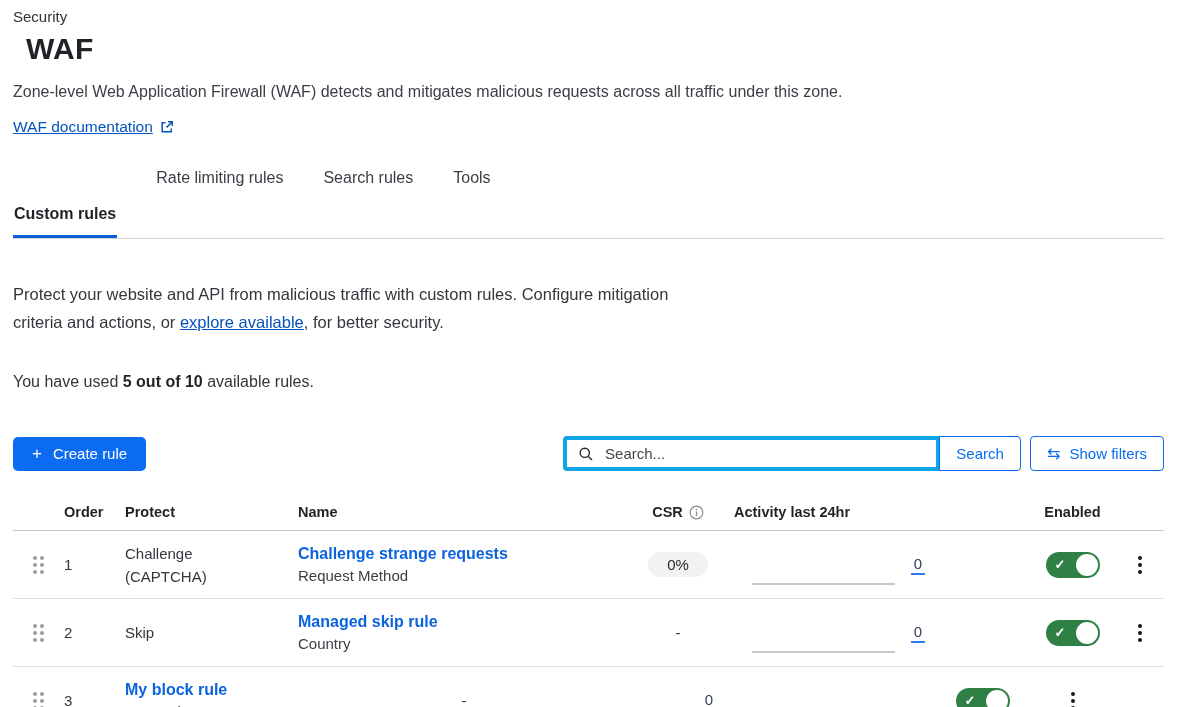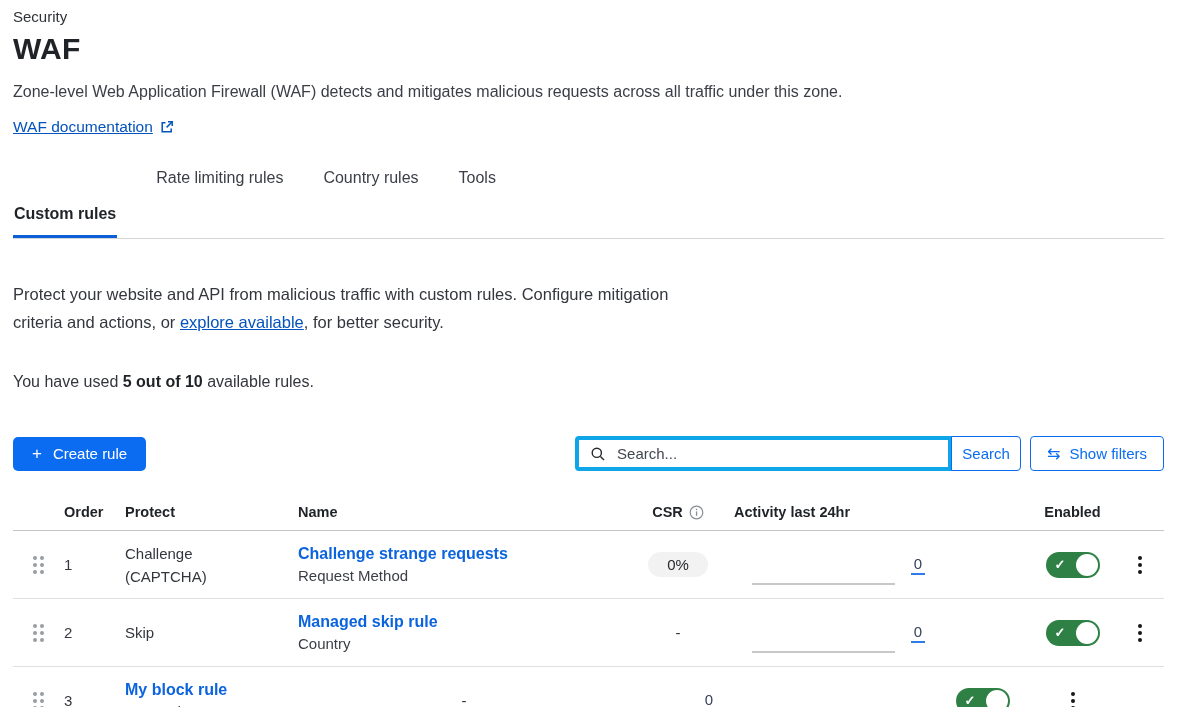--- a/index.html
+++ b/index.html
@@ -6,21 +6,21 @@
   html, body { margin: 0; padding: 0; }
   body {
     width: 1177px; height: 707px; overflow: hidden;
     background: #fff; color: #36393f;
     font-family: "Liberation Sans", "DejaVu Sans", sans-serif;
   }
   .page { padding: 8px 13px 0; }
 
   
   .eyebrow { font-size: 15px; color: #2f3237; margin: 0 0 7px; }
-  .page-title { font-size: 30px; font-weight: 700; color: #1f2226; margin: 0 0 17px; letter-spacing: .3px; }
+  .page-title { font-size: 30px; font-weight: 700; color: #1f2226; margin: 0 13px 17px; letter-spacing: .3px; }
   .desc { font-size: 16px; color: #3b3e45; margin: 0 0 17px; }
   .doc-link { display: inline-flex; align-items: center; gap: 7px; font-size: 15.5px;
     color: #0553bd; text-decoration: underline; cursor: pointer; }
   .doc-link svg { flex: 0 0 auto; }
 
   
   .tabs { display: flex; gap: 38px; border-bottom: 1px solid #d5d5d5; margin-top: 31px; }
   .tab { font-size: 16px; color: #3b3e45; padding: 2px 1px 15px; cursor: pointer; }
   .tab.active { font-weight: 700; color: #1f2226; box-shadow: inset 0 -3px 0 #0b5fd7; margin-top: 36px; }
 
@@ -34,21 +34,21 @@
   .toolbar { margin-top: 45px; display: flex; justify-content: space-between; align-items: center; }
   .create-btn { height: 34px; padding: 0 19px; border: none; border-radius: 5px;
     background: #0b6cf1; color: #fff; font-size: 15px; font-family: inherit;
     display: inline-flex; align-items: center; gap: 11px; cursor: pointer; }
   .create-btn .plus { font-size: 17px; font-weight: 400; line-height: 1; }
   .search-area { display: flex; align-items: center; }
   .search-wrap { display: flex; align-items: center; gap: 9px; width: 377px; height: 35px;
     border: 4px solid #0ea5e9; border-radius: 4px 0 0 4px; padding: 0 11px; background: #fff; }
   .search-wrap input { border: none; outline: none; flex: 1; font-size: 15px; font-family: inherit; color: #26282c; background: transparent; }
   .search-wrap input::placeholder { color: #42464d; opacity: 1; }
-  .search-btn { width: 70px; height: 35px; margin-left: -1px; border: 1px solid #0b6cf1;
+  .search-btn { width: 82px; height: 35px; margin-left: -1px; border: 1px solid #0b6cf1;
     border-radius: 0 4px 4px 0; background: #fff; color: #0b6cf1; font-size: 15px; font-family: inherit; cursor: pointer; }
   .filters-btn { height: 35px; margin-left: 9px; padding: 0 16px; border: 1px solid #0b6cf1;
     border-radius: 4px; background: #fff; color: #0b6cf1; font-size: 15px; font-family: inherit;
     display: inline-flex; align-items: center; gap: 9px; cursor: pointer; }
   .filters-btn .swap { font-size: 16px; line-height: 1; }
 
   
   .rules-table { margin-top: 27px; }
   .thead, .row { display: grid; grid-template-columns: 51px 61px 173px 332px 96px 209px 95px 85px 1fr; }
   .thead { font-size: 14.5px; font-weight: 700; color: #1f2226; padding: 6px 0 10px;
@@ -102,21 +102,21 @@
     <svg width="14" height="14" viewBox="0 0 14 14" fill="none">
       <path d="M5.5 2.8 H2.2 V11.8 H11.2 V8.5" stroke="#0553bd" stroke-width="1.5" fill="none"></path>
       <path d="M6.6 7.4 L12 2" stroke="#0553bd" stroke-width="1.5"></path>
       <path d="M8 1.8 H12.2 V6" stroke="#0553bd" stroke-width="1.5" fill="none"></path>
     </svg>
   </a>
 
   <nav class="tabs">
     <div class="tab active">Custom rules</div>
     <div class="tab">Rate limiting rules</div>
-    <div class="tab">Country rules</div>
+    <div class="tab">Search rules</div>
     <div class="tab">Tools</div>
   </nav>
 
   <p class="intro">
     <span>Protect your website and API from malicious traffic with custom rules. Configure mitigation</span><br>
     <span>criteria and actions, or </span><a class="inline-link">explore available</a><span>, for better security.</span>
   </p>
 
   <p class="usage">
     <span>You have used </span><b>5 out of 10</b><span> available rules.</span>

